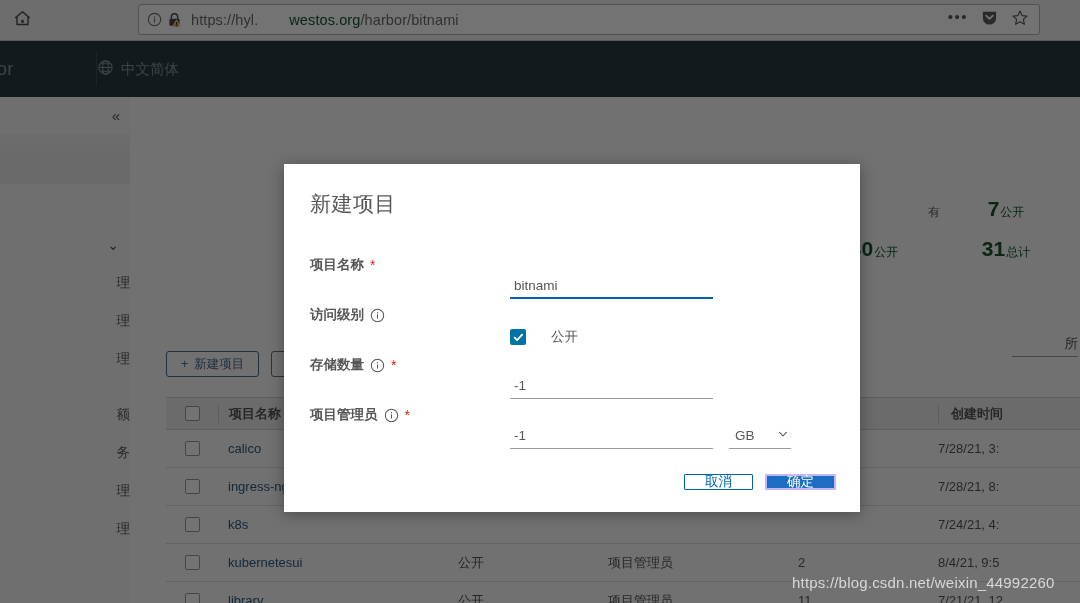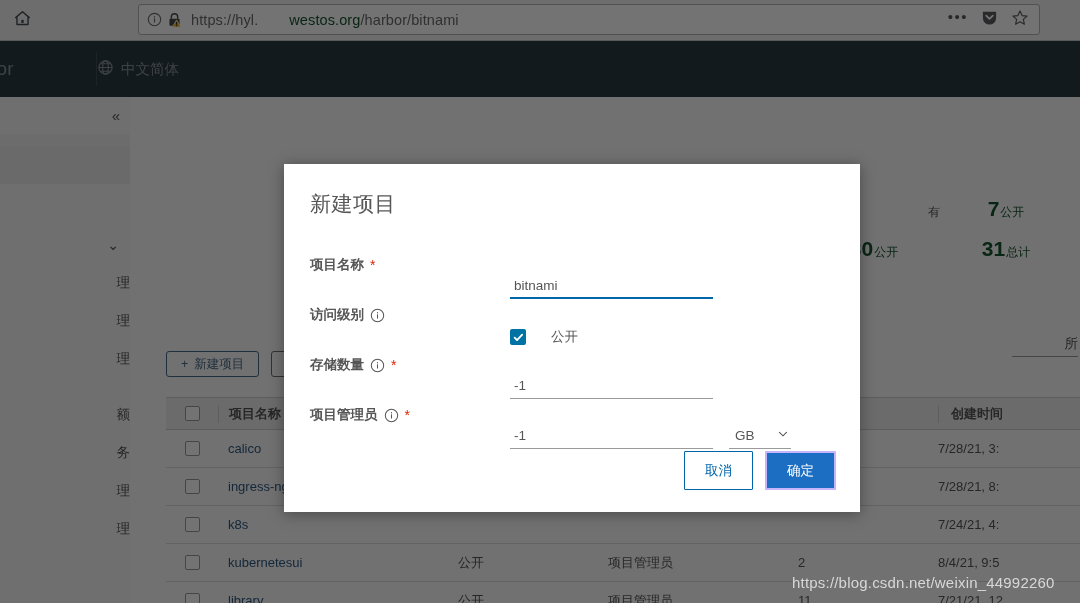--- a/index.html
+++ b/index.html
@@ -227,21 +227,21 @@
   .chk-blue {
     width: 16px; height: 16px; background: #0072a3;
     border-radius: 2px; display: flex; align-items: center; justify-content: center;
   }
   .chk-label { font-size: 13.5px; color: #565656; margin-left: 9px; }
   .modal-footer {
     position: absolute; right: 24px; bottom: 22px;
     display: flex; gap: 12px;
   }
   .btn {
-    height: 39px; padding: 0 20px; border-radius: 1px;
+    height: 16px; padding: 0 20px; border-radius: 1px;
     font-size: 13.5px; cursor: pointer;
     display: flex; align-items: center; justify-content: center;
     font-family: Liberation Serif, serif;
   }
   .btn-cancel { background: #fff; color: #0065ab; border: 1px solid #0065ab; }
   .btn-ok { background: #1b6ec2; color: #fff; border: 2px solid #c4b5fd; }
 
   
   .watermark {
     position: absolute; left: 792px; top: 574px;

